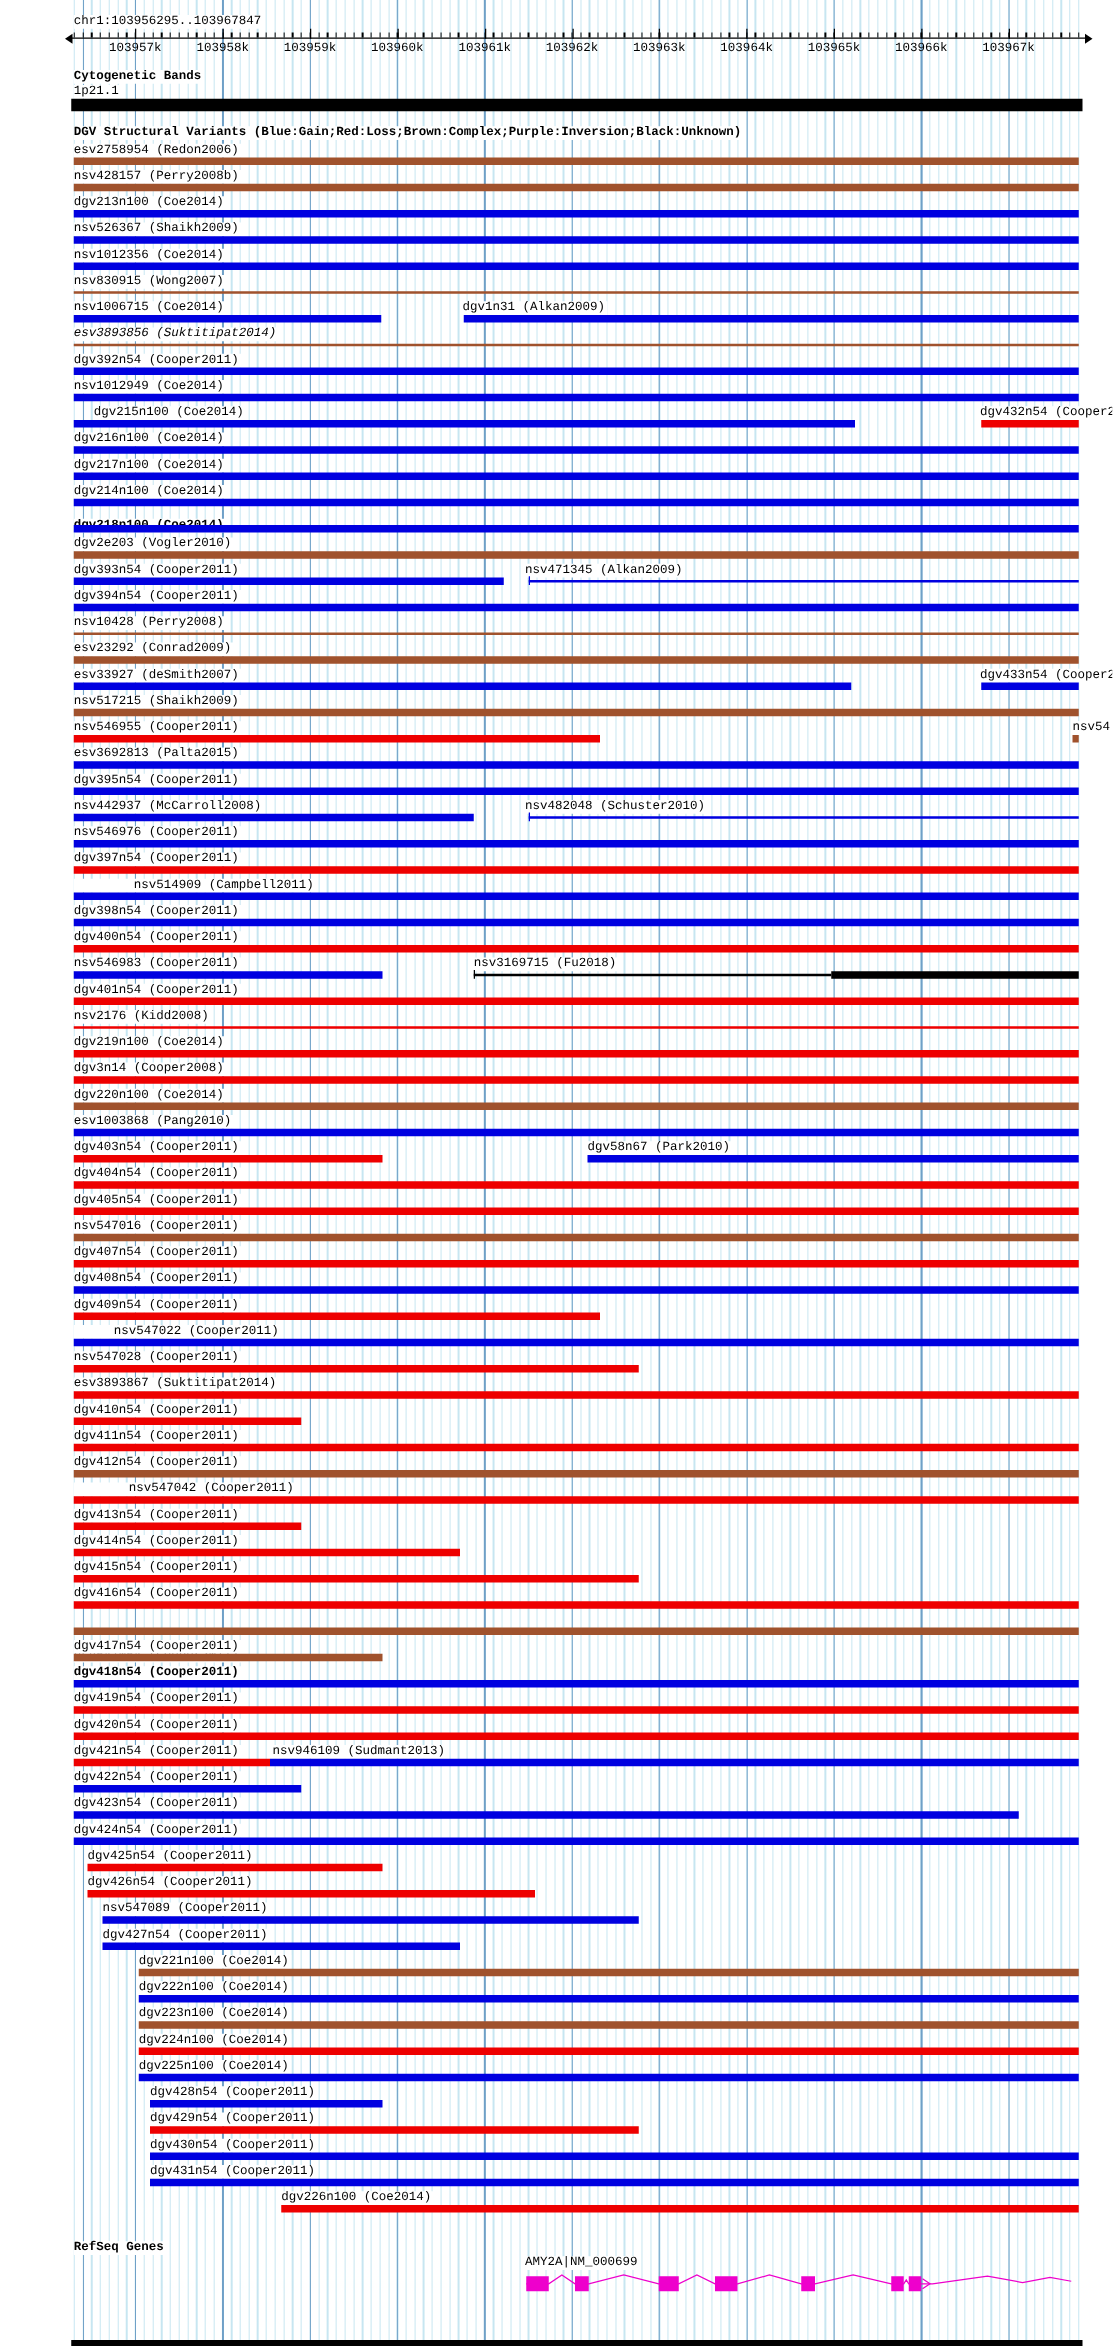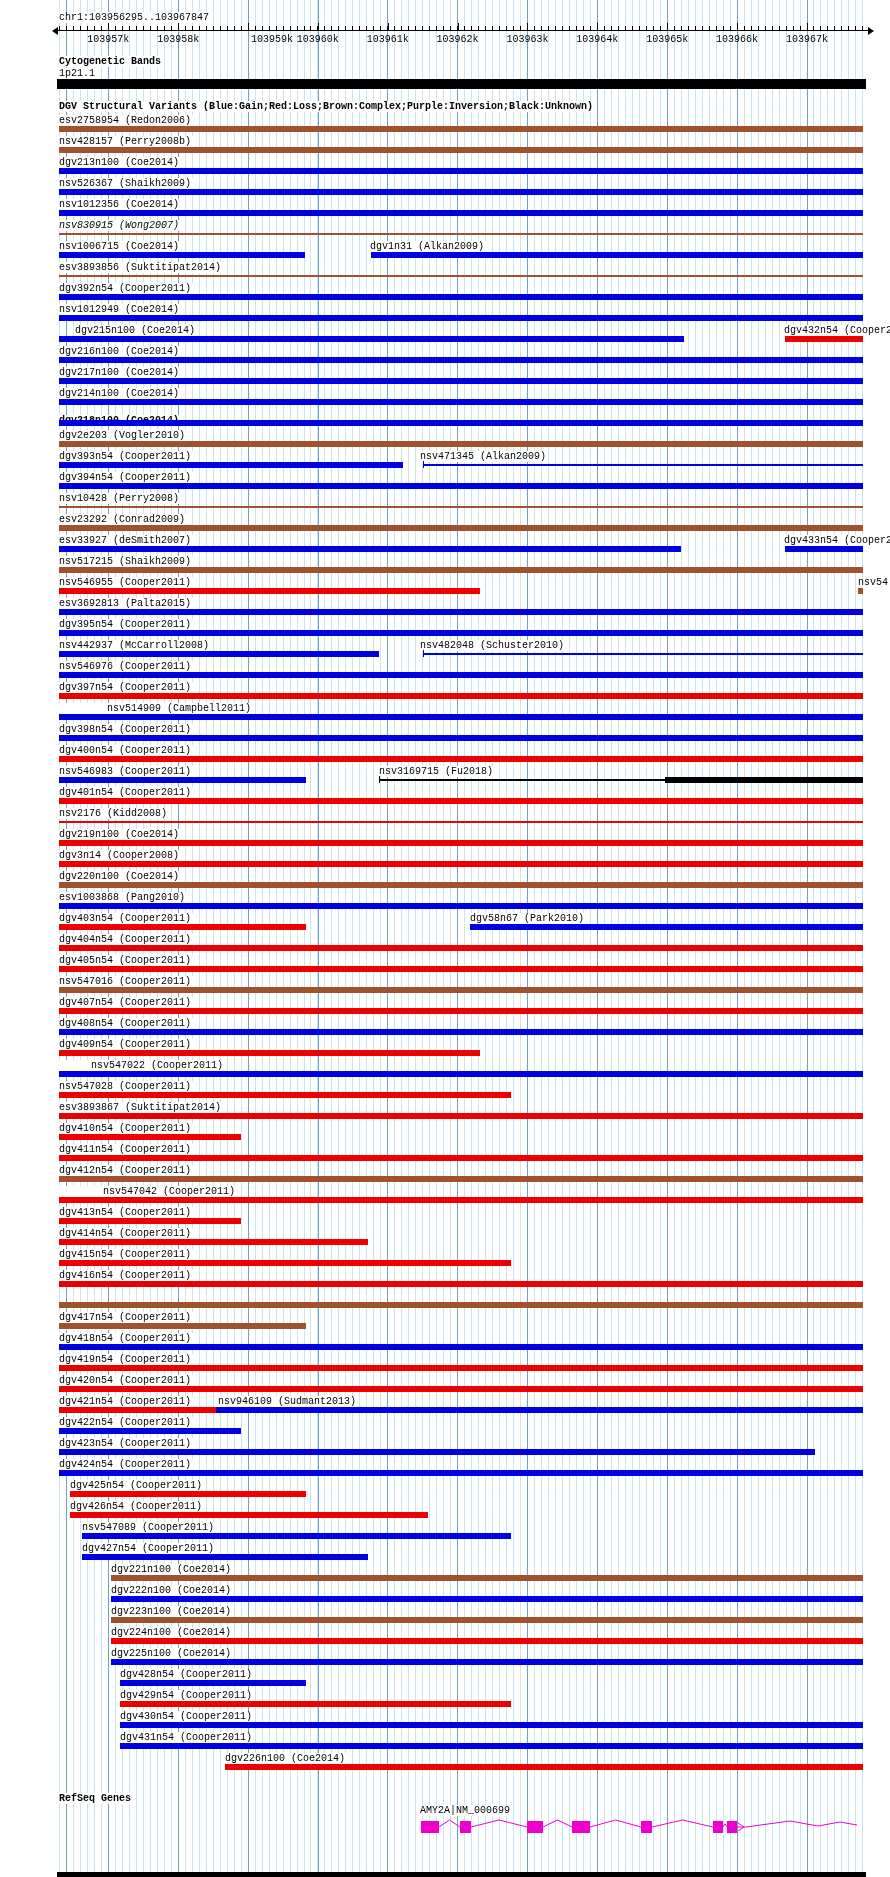--- a/index.html
+++ b/index.html
@@ -40,21 +40,21 @@
   <div id="ruler">
     <div class="rule-minor"></div>
     <div class="rule-line"></div>
     <div class="arrow-l"></div>
     <div class="arrow-r"></div>
   <div class="rule-major" style="left: 108.3px;"></div>
       <div class="rule-lab" style="left: 86.3px;">103957k</div>
       <div class="rule-major" style="left: 178.16px;"></div>
       <div class="rule-lab" style="left: 156.16px;">103958k</div>
       <div class="rule-major" style="left: 248.02px;"></div>
-      <div class="rule-lab" style="left: 226.02px; margin-left: 24px;">103959k</div>
+      <div class="rule-lab" style="left: 226.02px;">103959k</div>
       <div class="rule-major" style="left: 317.88px;"></div>
       <div class="rule-lab" style="left: 295.88px;">103960k</div>
       <div class="rule-major" style="left: 387.74px;"></div>
       <div class="rule-lab" style="left: 365.74px;">103961k</div>
       <div class="rule-major" style="left: 457.6px;"></div>
       <div class="rule-lab" style="left: 435.6px;">103962k</div>
       <div class="rule-major" style="left: 527.46px;"></div>
       <div class="rule-lab" style="left: 505.46px;">103963k</div>
       <div class="rule-major" style="left: 597.32px;"></div>
       <div class="rule-lab" style="left: 575.32px;">103964k</div>
@@ -87,31 +87,31 @@
       </div>
       <div>
         <div class="lbl" style="left: 59px; top: 178px;">nsv526367 (Shaikh2009)</div>
         <div class="bar" style="left: 59px; top: 189px; width: 804px; background: rgb(0, 0, 224);"></div>
       </div>
       <div>
         <div class="lbl" style="left: 59px; top: 199px;">nsv1012356 (Coe2014)</div>
         <div class="bar" style="left: 59px; top: 210px; width: 804px; background: rgb(0, 0, 224);"></div>
       </div>
       <div>
-        <div class="lbl" style="left: 59px; top: 220px; font-style: italic;">nsv830915 (Wong2007)</div>
+        <div class="lbl" style="left: 59px; top: 220px;">nsv830915 (Wong2007)</div>
         <div class="vline" style="left: 59px; top: 233px; width: 804px; background: rgb(160, 82, 45);"></div>
       </div>
       <div>
         <div class="lbl" style="left: 59px; top: 241px;">nsv1006715 (Coe2014)</div>
         <div class="lbl" style="left: 370px; top: 241px;">dgv1n31 (Alkan2009)</div>
         <div class="bar" style="left: 59px; top: 252px; width: 246px; background: rgb(0, 0, 224);"></div>
         <div class="bar" style="left: 371px; top: 252px; width: 492px; background: rgb(0, 0, 224);"></div>
       </div>
       <div>
-        <div class="lbl" style="left: 59px; top: 262px;">esv3893856 (Suktitipat2014)</div>
+        <div class="lbl" style="left: 59px; top: 262px; font-style: italic;">esv3893856 (Suktitipat2014)</div>
         <div class="vline" style="left: 59px; top: 275px; width: 804px; background: rgb(160, 82, 45);"></div>
       </div>
       <div>
         <div class="lbl" style="left: 59px; top: 283px;">dgv392n54 (Cooper2011)</div>
         <div class="bar" style="left: 59px; top: 294px; width: 804px; background: rgb(0, 0, 224);"></div>
       </div>
       <div>
         <div class="lbl" style="left: 59px; top: 304px;">nsv1012949 (Coe2014)</div>
         <div class="bar" style="left: 59px; top: 315px; width: 804px; background: rgb(0, 0, 224);"></div>
       </div>
@@ -319,21 +319,21 @@
       </div>
       <div>
         <div class="lbl" style="left: 59px; top: 1291px; margin-top: 28px;">nsv547054 (Cooper2011)</div>
         <div class="bar" style="left: 59px; top: 1302px; width: 804px; background: rgb(160, 82, 45);"></div>
       </div>
       <div>
         <div class="lbl" style="left: 59px; top: 1312px;">dgv417n54 (Cooper2011)</div>
         <div class="bar" style="left: 59px; top: 1323px; width: 247px; background: rgb(160, 82, 45);"></div>
       </div>
       <div>
-        <div class="lbl" style="left: 59px; top: 1333px;">dgv418n54 (Cooper2011)</div>
+        <div class="lbl" style="left: 59px; top: 1333px; font-weight: bold;">dgv418n54 (Cooper2011)</div>
         <div class="bar" style="left: 59px; top: 1344px; width: 804px; background: rgb(0, 0, 224);"></div>
       </div>
       <div>
         <div class="lbl" style="left: 59px; top: 1354px;">dgv419n54 (Cooper2011)</div>
         <div class="bar" style="left: 59px; top: 1365px; width: 804px; background: rgb(238, 0, 0);"></div>
       </div>
       <div>
         <div class="lbl" style="left: 59px; top: 1375px;">dgv420n54 (Cooper2011)</div>
         <div class="bar" style="left: 59px; top: 1386px; width: 804px; background: rgb(238, 0, 0);"></div>
       </div>

